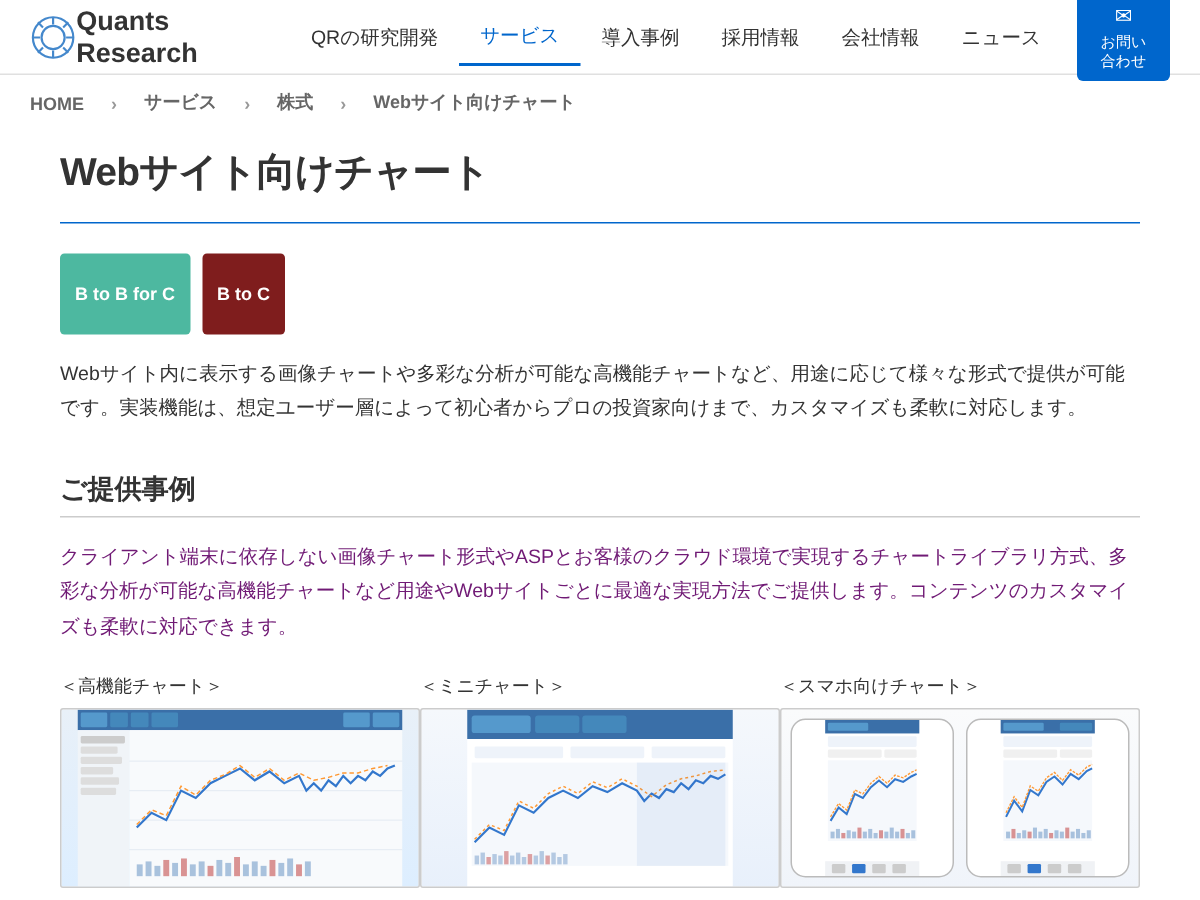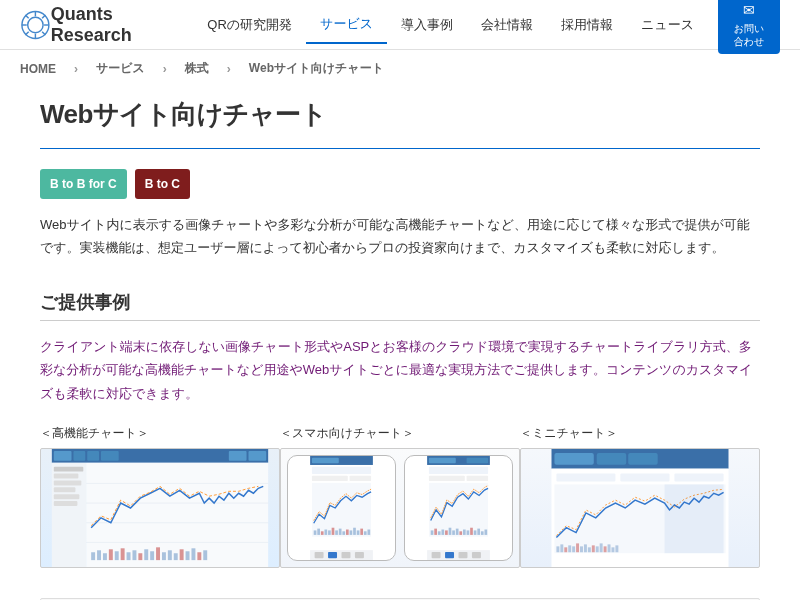--- a/index.html
+++ b/index.html
@@ -100,21 +100,21 @@
       margin-bottom: 20px;
     }
 
     
     .tags {
       display: flex;
       gap: 8px;
       margin-bottom: 14px;
     }
     .tag {
-      padding: 8px 10px;
+      padding: 20px 10px;
       border-radius: 3px;
       font-size: 12px;
       font-weight: bold;
     }
     .tag-btob {
       background: #4db8a0;
       color: #fff;
     }
     .tag-btoc {
       background: #7f1d1d;
@@ -216,22 +216,22 @@
       <line x1="26.5" y1="5.5" x2="23" y2="9" stroke="#4488cc" stroke-width="1.5"></line>
       <line x1="9" y1="23" x2="5.5" y2="26.5" stroke="#4488cc" stroke-width="1.5"></line>
     </svg>
     <span class="logo-text">Quants Research</span>
   </div>
 
   <div class="nav-area">
     <a class="nav-item">QRの研究開発</a>
     <a class="nav-item active">サービス</a>
     <a class="nav-item">導入事例</a>
+    <a class="nav-item">採用情報</a>
     <a class="nav-item">会社情報</a>
-    <a class="nav-item">採用情報</a>
     <a class="nav-item">ニュース</a>
     <div class="contact-btn">
       <span class="mail-icon">✉</span>
       <span class="contact-label">お問い合わせ</span>
     </div>
   </div>
 </header>
 
 <nav class="breadcrumb">
   <a>HOME</a>
@@ -307,20 +307,63 @@
           <rect x="154" y="103" width="4" height="10" fill="#88aad0" opacity="0.7"></rect>
 
           <rect x="2" y="18" width="30" height="5" rx="1" fill="#ccc"></rect>
           <rect x="2" y="25" width="25" height="5" rx="1" fill="#ddd"></rect>
           <rect x="2" y="32" width="28" height="5" rx="1" fill="#ddd"></rect>
           <rect x="2" y="39" width="22" height="5" rx="1" fill="#ddd"></rect>
           <rect x="2" y="46" width="26" height="5" rx="1" fill="#ddd"></rect>
           <rect x="2" y="53" width="24" height="5" rx="1" fill="#ddd"></rect>
 
           <polyline points="40,78 50,68 60,72 70,52 80,58 90,48 100,44 110,38 120,46 130,40 140,48 150,43 160,48 170,46 180,43 190,43 200,40 210,38" fill="none" stroke="#ff9933" stroke-width="1" stroke-dasharray="3,2"></polyline>
+        </svg>
+      </div>
+    </div>
+
+    <div class="chart-example">
+      <div class="chart-label">＜ミニチャート＞</div>
+      <div class="chart-image chart-img-mini">
+        <svg class="chart-svg" viewBox="0 0 180 120" xmlns="http://www.w3.org/2000/svg">
+
+          <rect x="0" y="0" width="180" height="20" fill="#3a6fa8"></rect>
+          <rect x="3" y="4" width="40" height="12" rx="2" fill="#5599cc"></rect>
+          <rect x="46" y="4" width="30" height="12" rx="2" fill="#4488bb"></rect>
+          <rect x="78" y="4" width="30" height="12" rx="2" fill="#4488bb"></rect>
+
+          <rect x="0" y="20" width="180" height="100" fill="#fff"></rect>
+
+          <rect x="5" y="25" width="60" height="8" rx="1" fill="#eef3fa"></rect>
+          <rect x="70" y="25" width="50" height="8" rx="1" fill="#eef3fa"></rect>
+          <rect x="125" y="25" width="50" height="8" rx="1" fill="#eef3fa"></rect>
+
+          <rect x="3" y="36" width="174" height="70" fill="#f5f8fc"></rect>
+          <polyline points="5,90 15,80 25,85 35,65 45,70 55,60 65,55 75,60 85,52 95,56 105,50 115,55 120,62 125,57 130,60 135,54 140,56 145,50 150,54 155,48 160,50 165,45 170,47 175,44" fill="none" stroke="#3377cc" stroke-width="1.5"></polyline>
+
+          <polyline points="5,88 15,78 25,82 35,62 45,67 55,57 65,52 75,57 85,49 95,53 105,47 115,52 125,59 135,51 145,47 155,45 165,42 175,41" fill="none" stroke="#ff9933" stroke-width="1" stroke-dasharray="2,2"></polyline>
+
+          <rect x="5" y="99" width="3" height="6" fill="#88aad0" opacity="0.6"></rect>
+          <rect x="9" y="97" width="3" height="8" fill="#88aad0" opacity="0.6"></rect>
+          <rect x="13" y="100" width="3" height="5" fill="#cc6666" opacity="0.6"></rect>
+          <rect x="17" y="98" width="3" height="7" fill="#88aad0" opacity="0.6"></rect>
+          <rect x="21" y="99" width="3" height="6" fill="#88aad0" opacity="0.6"></rect>
+          <rect x="25" y="96" width="3" height="9" fill="#cc6666" opacity="0.6"></rect>
+          <rect x="29" y="99" width="3" height="6" fill="#88aad0" opacity="0.6"></rect>
+          <rect x="33" y="97" width="3" height="8" fill="#88aad0" opacity="0.6"></rect>
+          <rect x="37" y="100" width="3" height="5" fill="#88aad0" opacity="0.6"></rect>
+          <rect x="41" y="98" width="3" height="7" fill="#cc6666" opacity="0.6"></rect>
+          <rect x="45" y="99" width="3" height="6" fill="#88aad0" opacity="0.6"></rect>
+          <rect x="49" y="96" width="3" height="9" fill="#88aad0" opacity="0.6"></rect>
+          <rect x="53" y="99" width="3" height="6" fill="#cc6666" opacity="0.6"></rect>
+          <rect x="57" y="97" width="3" height="8" fill="#88aad0" opacity="0.6"></rect>
+          <rect x="61" y="100" width="3" height="5" fill="#88aad0" opacity="0.6"></rect>
+          <rect x="65" y="98" width="3" height="7" fill="#88aad0" opacity="0.6"></rect>
+
+          <rect x="115" y="36" width="60" height="70" fill="#3377cc" opacity="0.08"></rect>
         </svg>
       </div>
     </div>
 
     <div class="chart-example">
       <div class="chart-label">＜スマホ向けチャート＞</div>
       <div class="chart-image chart-img-smart">
 
         <div style="flex:1; background:#fff; border:1.5px solid #bbb; border-radius:10px; overflow:hidden; margin:2px;">
           <svg width="100%" height="100%" viewBox="0 0 70 116" xmlns="http://www.w3.org/2000/svg">
@@ -392,62 +435,19 @@
             <rect x="0" y="105" width="70" height="11" fill="#f0f2f5"></rect>
             <rect x="5" y="107" width="10" height="7" rx="1" fill="#ccc"></rect>
             <rect x="20" y="107" width="10" height="7" rx="1" fill="#3377cc"></rect>
             <rect x="35" y="107" width="10" height="7" rx="1" fill="#ccc"></rect>
             <rect x="50" y="107" width="10" height="7" rx="1" fill="#ccc"></rect>
           </svg>
         </div>
       </div>
     </div>
 
-    <div class="chart-example">
-      <div class="chart-label">＜ミニチャート＞</div>
-      <div class="chart-image chart-img-mini">
-        <svg class="chart-svg" viewBox="0 0 180 120" xmlns="http://www.w3.org/2000/svg">
-
-          <rect x="0" y="0" width="180" height="20" fill="#3a6fa8"></rect>
-          <rect x="3" y="4" width="40" height="12" rx="2" fill="#5599cc"></rect>
-          <rect x="46" y="4" width="30" height="12" rx="2" fill="#4488bb"></rect>
-          <rect x="78" y="4" width="30" height="12" rx="2" fill="#4488bb"></rect>
-
-          <rect x="0" y="20" width="180" height="100" fill="#fff"></rect>
-
-          <rect x="5" y="25" width="60" height="8" rx="1" fill="#eef3fa"></rect>
-          <rect x="70" y="25" width="50" height="8" rx="1" fill="#eef3fa"></rect>
-          <rect x="125" y="25" width="50" height="8" rx="1" fill="#eef3fa"></rect>
-
-          <rect x="3" y="36" width="174" height="70" fill="#f5f8fc"></rect>
-          <polyline points="5,90 15,80 25,85 35,65 45,70 55,60 65,55 75,60 85,52 95,56 105,50 115,55 120,62 125,57 130,60 135,54 140,56 145,50 150,54 155,48 160,50 165,45 170,47 175,44" fill="none" stroke="#3377cc" stroke-width="1.5"></polyline>
-
-          <polyline points="5,88 15,78 25,82 35,62 45,67 55,57 65,52 75,57 85,49 95,53 105,47 115,52 125,59 135,51 145,47 155,45 165,42 175,41" fill="none" stroke="#ff9933" stroke-width="1" stroke-dasharray="2,2"></polyline>
-
-          <rect x="5" y="99" width="3" height="6" fill="#88aad0" opacity="0.6"></rect>
-          <rect x="9" y="97" width="3" height="8" fill="#88aad0" opacity="0.6"></rect>
-          <rect x="13" y="100" width="3" height="5" fill="#cc6666" opacity="0.6"></rect>
-          <rect x="17" y="98" width="3" height="7" fill="#88aad0" opacity="0.6"></rect>
-          <rect x="21" y="99" width="3" height="6" fill="#88aad0" opacity="0.6"></rect>
-          <rect x="25" y="96" width="3" height="9" fill="#cc6666" opacity="0.6"></rect>
-          <rect x="29" y="99" width="3" height="6" fill="#88aad0" opacity="0.6"></rect>
-          <rect x="33" y="97" width="3" height="8" fill="#88aad0" opacity="0.6"></rect>
-          <rect x="37" y="100" width="3" height="5" fill="#88aad0" opacity="0.6"></rect>
-          <rect x="41" y="98" width="3" height="7" fill="#cc6666" opacity="0.6"></rect>
-          <rect x="45" y="99" width="3" height="6" fill="#88aad0" opacity="0.6"></rect>
-          <rect x="49" y="96" width="3" height="9" fill="#88aad0" opacity="0.6"></rect>
-          <rect x="53" y="99" width="3" height="6" fill="#cc6666" opacity="0.6"></rect>
-          <rect x="57" y="97" width="3" height="8" fill="#88aad0" opacity="0.6"></rect>
-          <rect x="61" y="100" width="3" height="5" fill="#88aad0" opacity="0.6"></rect>
-          <rect x="65" y="98" width="3" height="7" fill="#88aad0" opacity="0.6"></rect>
-
-          <rect x="115" y="36" width="60" height="70" fill="#3377cc" opacity="0.08"></rect>
-        </svg>
-      </div>
-    </div>
-
   </div>
 
   <div class="footer-note">
     
   </div>
 
 </main>
 
 </body></html>

